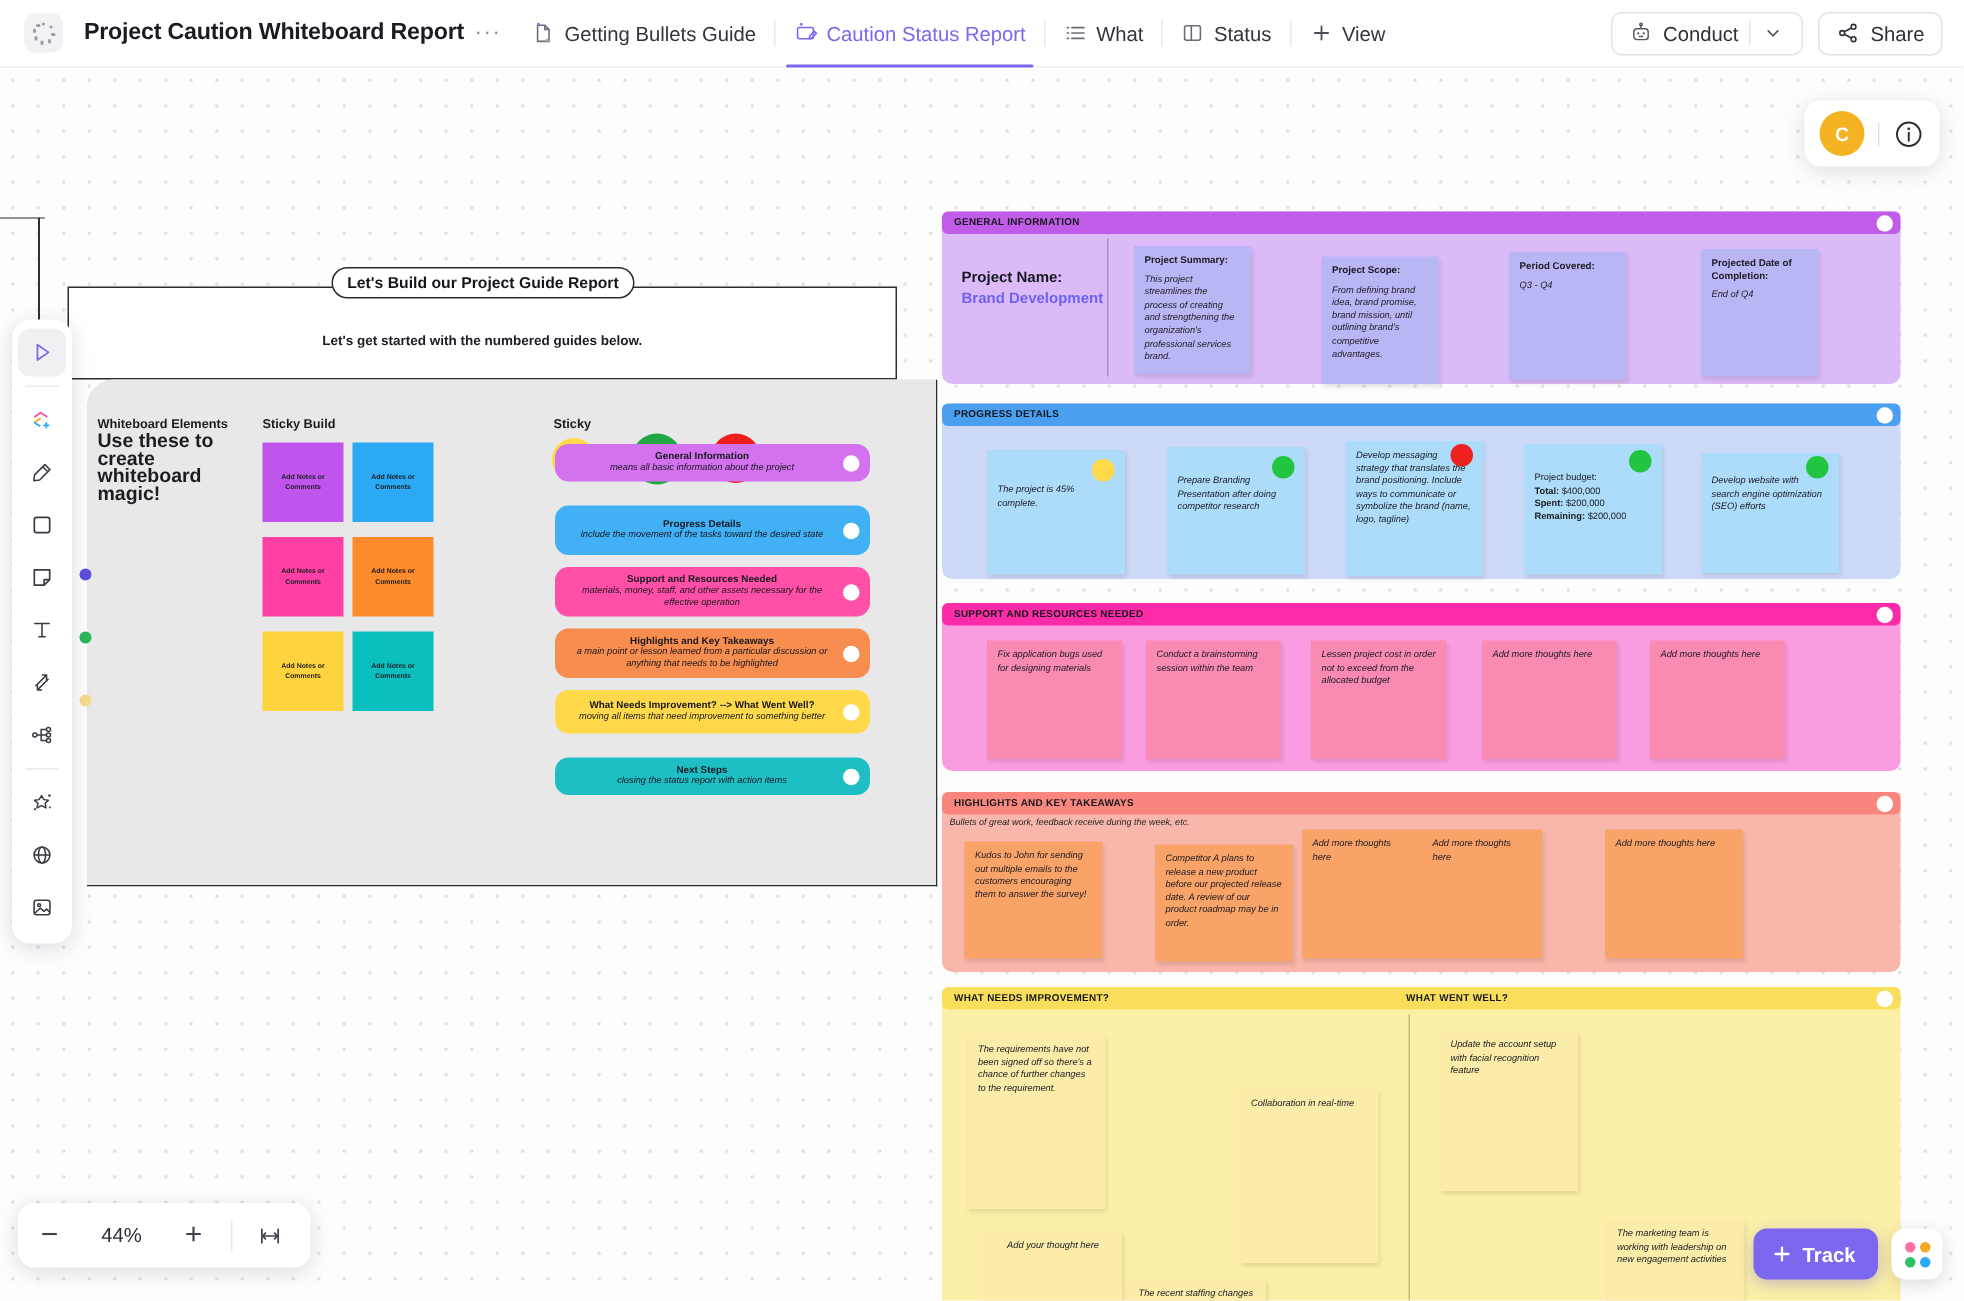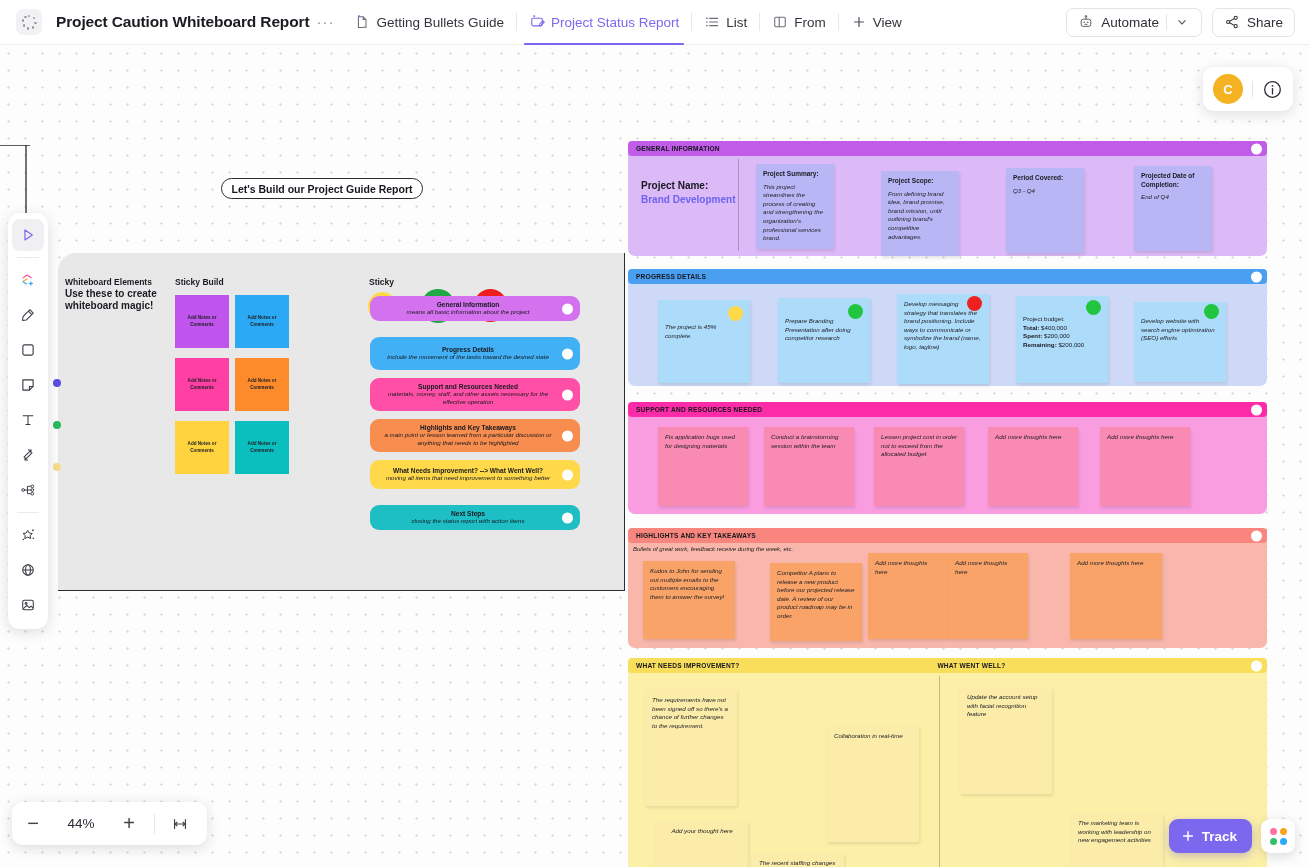--- a/index.html
+++ b/index.html
@@ -134,21 +134,21 @@
   .wb-sub {
     position: absolute; left: 0; right: 0; top: 30px; text-align: center;
     font-size: 9px; font-weight: 700; color: #1c1d24;
   }
   .wb-gray {
     position: absolute; left: 58px; top: 208px; width: 567px; height: 338px;
     background: #e8e8e8; border-bottom: 1.3px solid #2a2b33; border-right: 1.3px solid #2a2b33;
     border-top-left-radius: 18px;
   }
   .wb-h { position: absolute; font-size: 8.5px; font-weight: 700; color: #1b1c22; }
-  .wb-lead { position: absolute; font-size: 10px; font-weight: 700; color: #1b1c22; line-height: 11.5px; }
+  .wb-lead { position: absolute; font-size: 13px; font-weight: 700; color: #1b1c22; line-height: 11.5px; }
 
   .snote {
     position: absolute; width: 54px; height: 53px;
     display: flex; align-items: center; justify-content: center; text-align: center;
     font-size: 4.6px; font-weight: 700; color: #1d1e24; line-height: 6.2px; padding: 2px;
   }
   .circ {
     position: absolute; border-radius: 50%; display: flex; align-items: center;
     justify-content: center; text-align: center; font-size: 5.4px; font-weight: 700;
     color: #1d1e24; line-height: 6.2px;
@@ -221,41 +221,41 @@
   </div>
   <div class="tabsep"></div>
   <div class="tab active">
     <span>
       <svg class="ic" viewBox="0 0 20 20" fill="none" stroke="#7b68ee" stroke-width="1.35">
         <rect x="3.4" y="5.4" width="13.2" height="9.4" rx="1.6"></rect>
         <path d="M13.6 12.4l3.8-3.8 1.7 1.7-3.8 3.8-2.2.5z"></path>
         <path d="M6.5 1.6v2.4M5.2 2.6h2.6" stroke-width="1.1"></path>
       </svg>
     </span>
-    <span>Project Status Report</span>
+    <span>Caution Status Report</span>
   </div>
   <div class="tabsep"></div>
   <div class="tab">
     <span>
       <svg class="ic" viewBox="0 0 20 20" stroke="#6b6c78" stroke-width="1.4" stroke-linecap="round">
         <path d="M3.2 5.5h1M3.2 10h1M3.2 14.5h1"></path>
           <path d="M7 5.5h10M7 10h10M7 14.5h10"></path>
       </svg>
     </span>
-    <span>List</span>
+    <span>What</span>
   </div>
   <div class="tabsep"></div>
   <div class="tab">
     <span>
       <svg class="ic" viewBox="0 0 20 20" fill="none" stroke="#6b6c78" stroke-width="1.35">
         <rect x="3.4" y="4" width="13.2" height="12" rx="1.6"></rect>
           <path d="M9 4v12"></path>
       </svg>
     </span>
-    <span>From</span>
+    <span>Status</span>
   </div>
   <div class="tabsep"></div>
   <div class="tab">
     <span>
       <svg class="ic" viewBox="0 0 20 20" stroke="#4b4c57" stroke-width="1.5" stroke-linecap="round">
         <path d="M10 4.5v11M4.5 10h11"></path>
       </svg>
     </span>
     <span>View</span>
   </div>
@@ -265,21 +265,21 @@
       <span>
         <svg class="ic" viewBox="0 0 20 20" fill="none" stroke="#55565f" stroke-width="1.2">
           <rect x="4" y="6.5" width="12" height="9" rx="2.6"></rect>
             <path d="M10 3.4v3"></path>
             <circle cx="10" cy="2.9" r="1"></circle>
           <circle cx="7.7" cy="10.4" r=".95" fill="#55565f" stroke="none"></circle>
           <circle cx="12.3" cy="10.4" r=".95" fill="#55565f" stroke="none"></circle>
           <path d="M8.2 12.9h3.6"></path>
         </svg>
       </span>
-      <span>Automate</span>
+      <span>Conduct</span>
       <span class="vdiv"></span>
       <span>
         <svg class="ic" viewBox="0 0 20 20" fill="none" stroke="#55565f" stroke-width="1.45" stroke-linecap="round">
           <path d="M6 8.3l4 4 4-4"></path>
         </svg>
       </span>
     </div>
     <div class="pill-btn">
       <span>
         <svg class="ic" viewBox="0 0 20 20" fill="none" stroke="#2f3038" stroke-width="1.3">
@@ -290,20 +290,23 @@
         </svg>
       </span>
       <span>Share</span>
     </div>
   </div>
 </div>
 
 <div class="canvas">
 
   <div class="wb-title-pill">Let's Build our Project Guide Report</div>
+  <div class="wb-white">
+    <div class="wb-sub">Let's get started with the numbered guides below.</div>
+  </div>
 
   <div class="wb-gray">
     <div class="wb-h" style="left:7px;top:24px">Whiteboard Elements</div>
     <div class="wb-lead" style="left:7px;top:35px;width:92px">Use these to create whiteboard magic!</div>
 
     <div class="wb-h" style="left:117px;top:24px">Sticky Build</div>
     <div class="snote" style="left:117px;top:42px;background:#bf55ec">Add Notes or Comments</div>
     <div class="snote" style="left:177px;top:42px;background:#2ba9f4">Add Notes or Comments</div>
     <div class="snote" style="left:117px;top:105px;background:#ff3fa4">Add Notes or Comments</div>
     <div class="snote" style="left:177px;top:105px;background:#fd8a2b">Add Notes or Comments</div>

